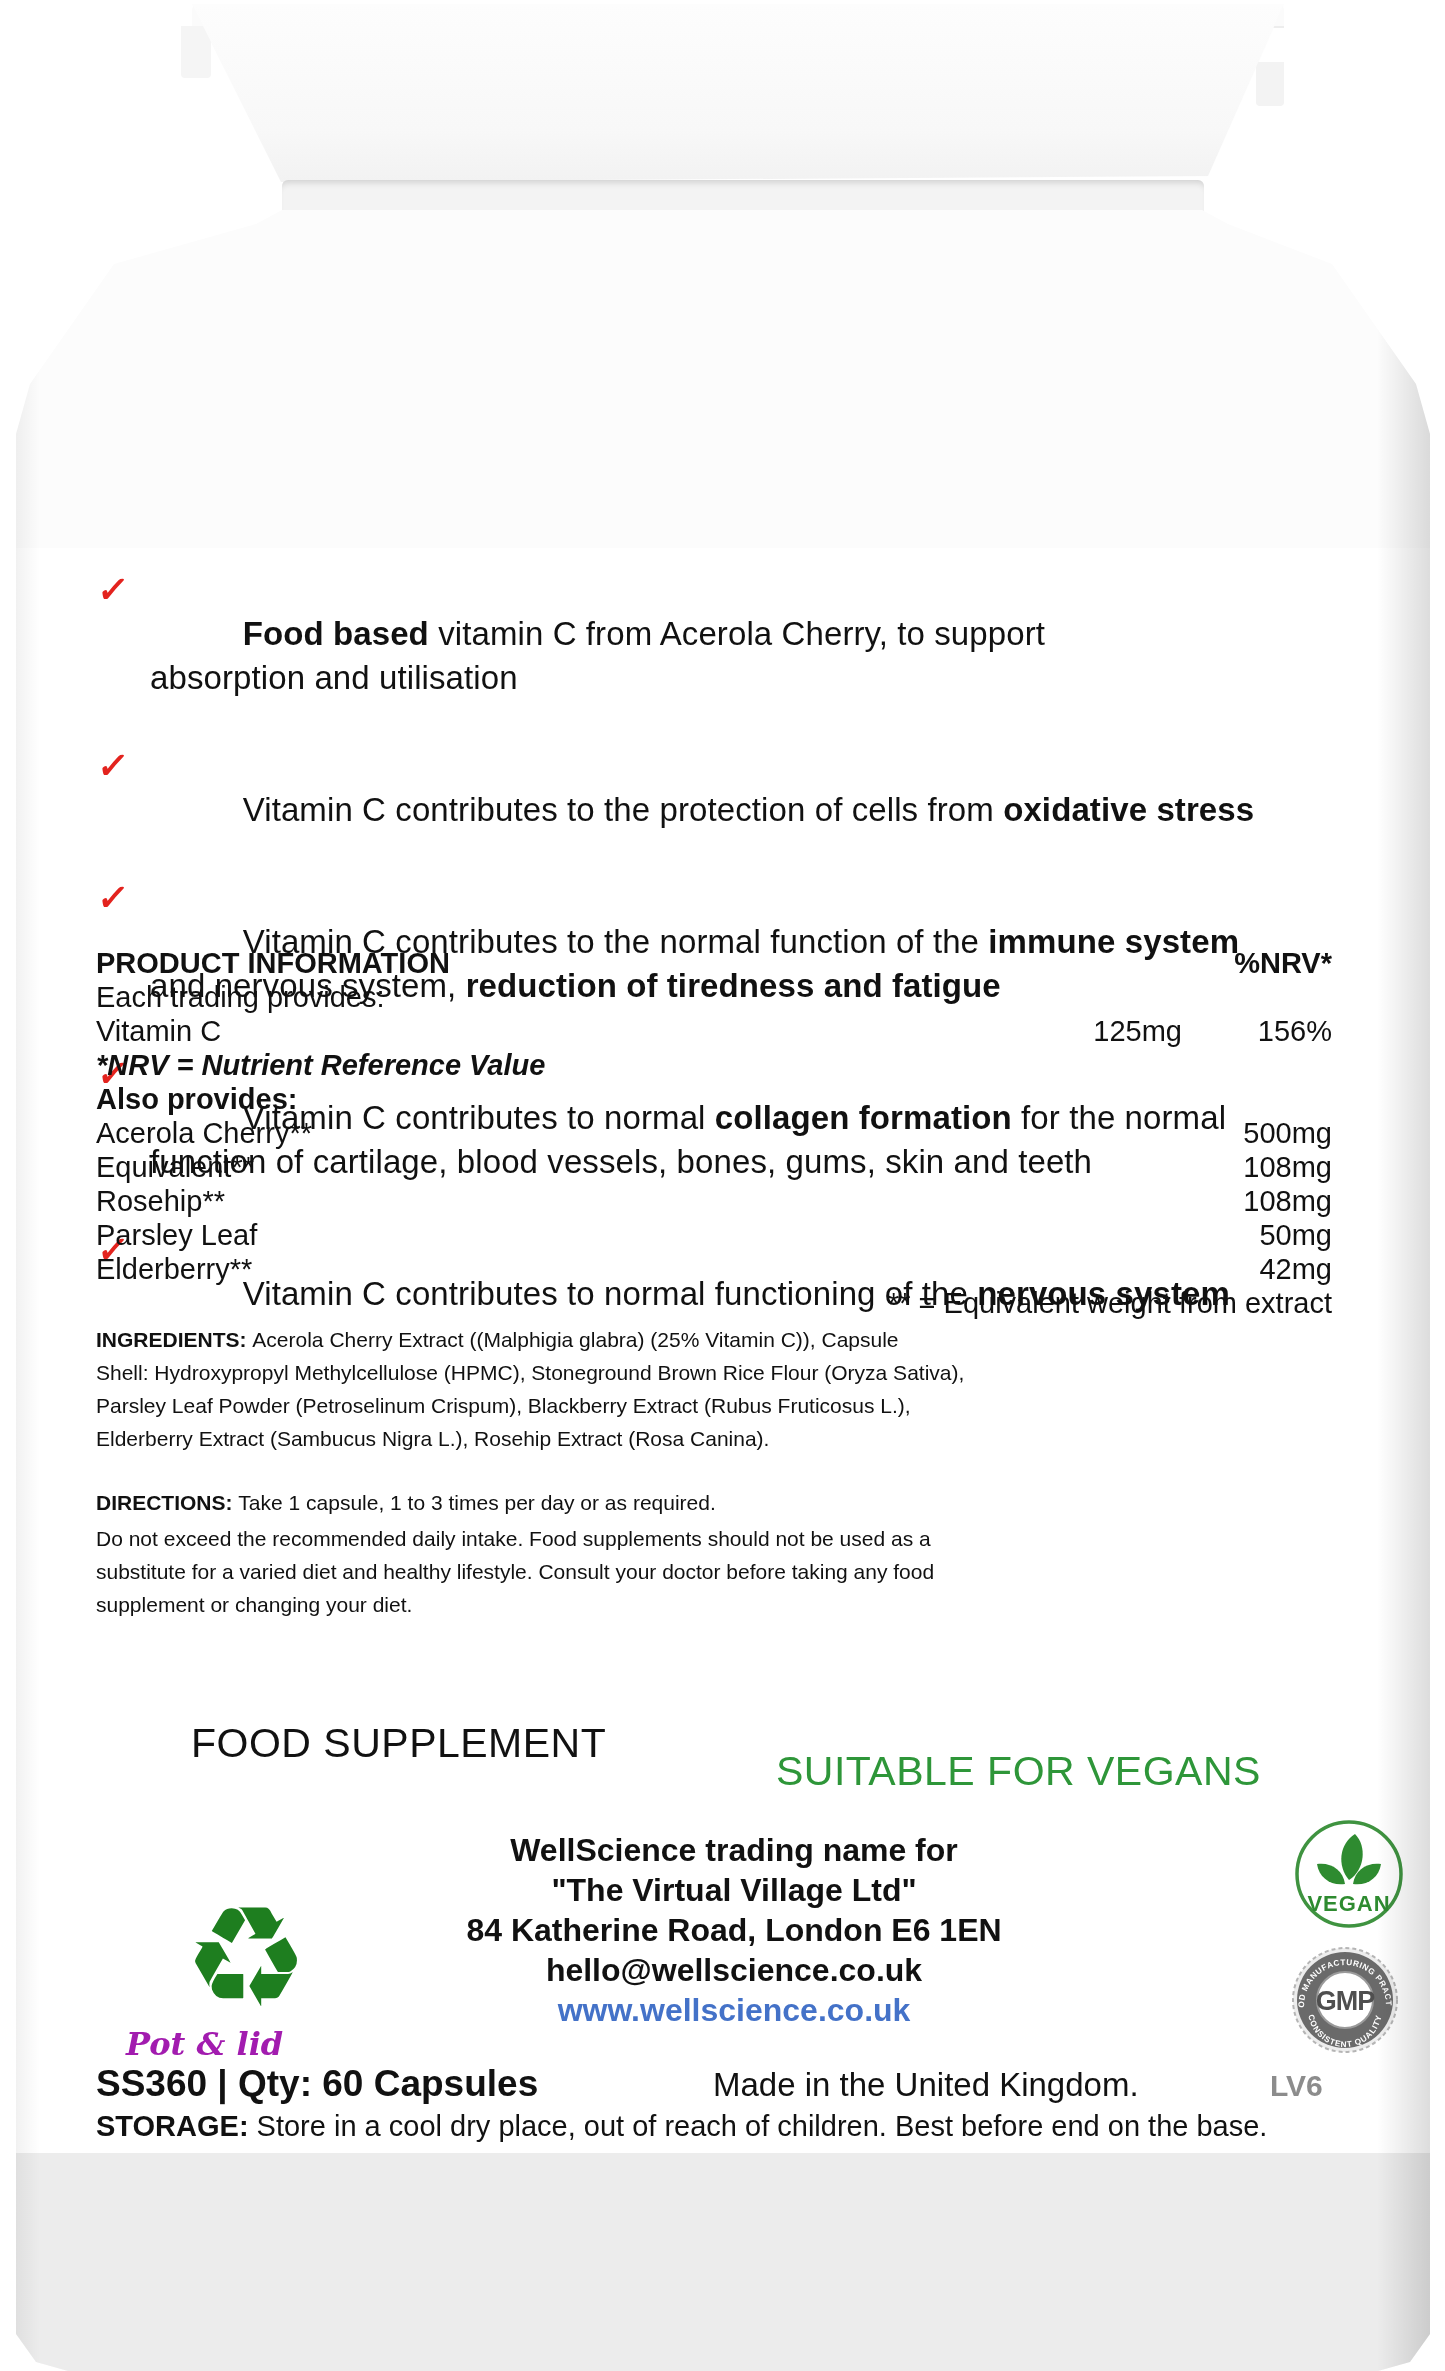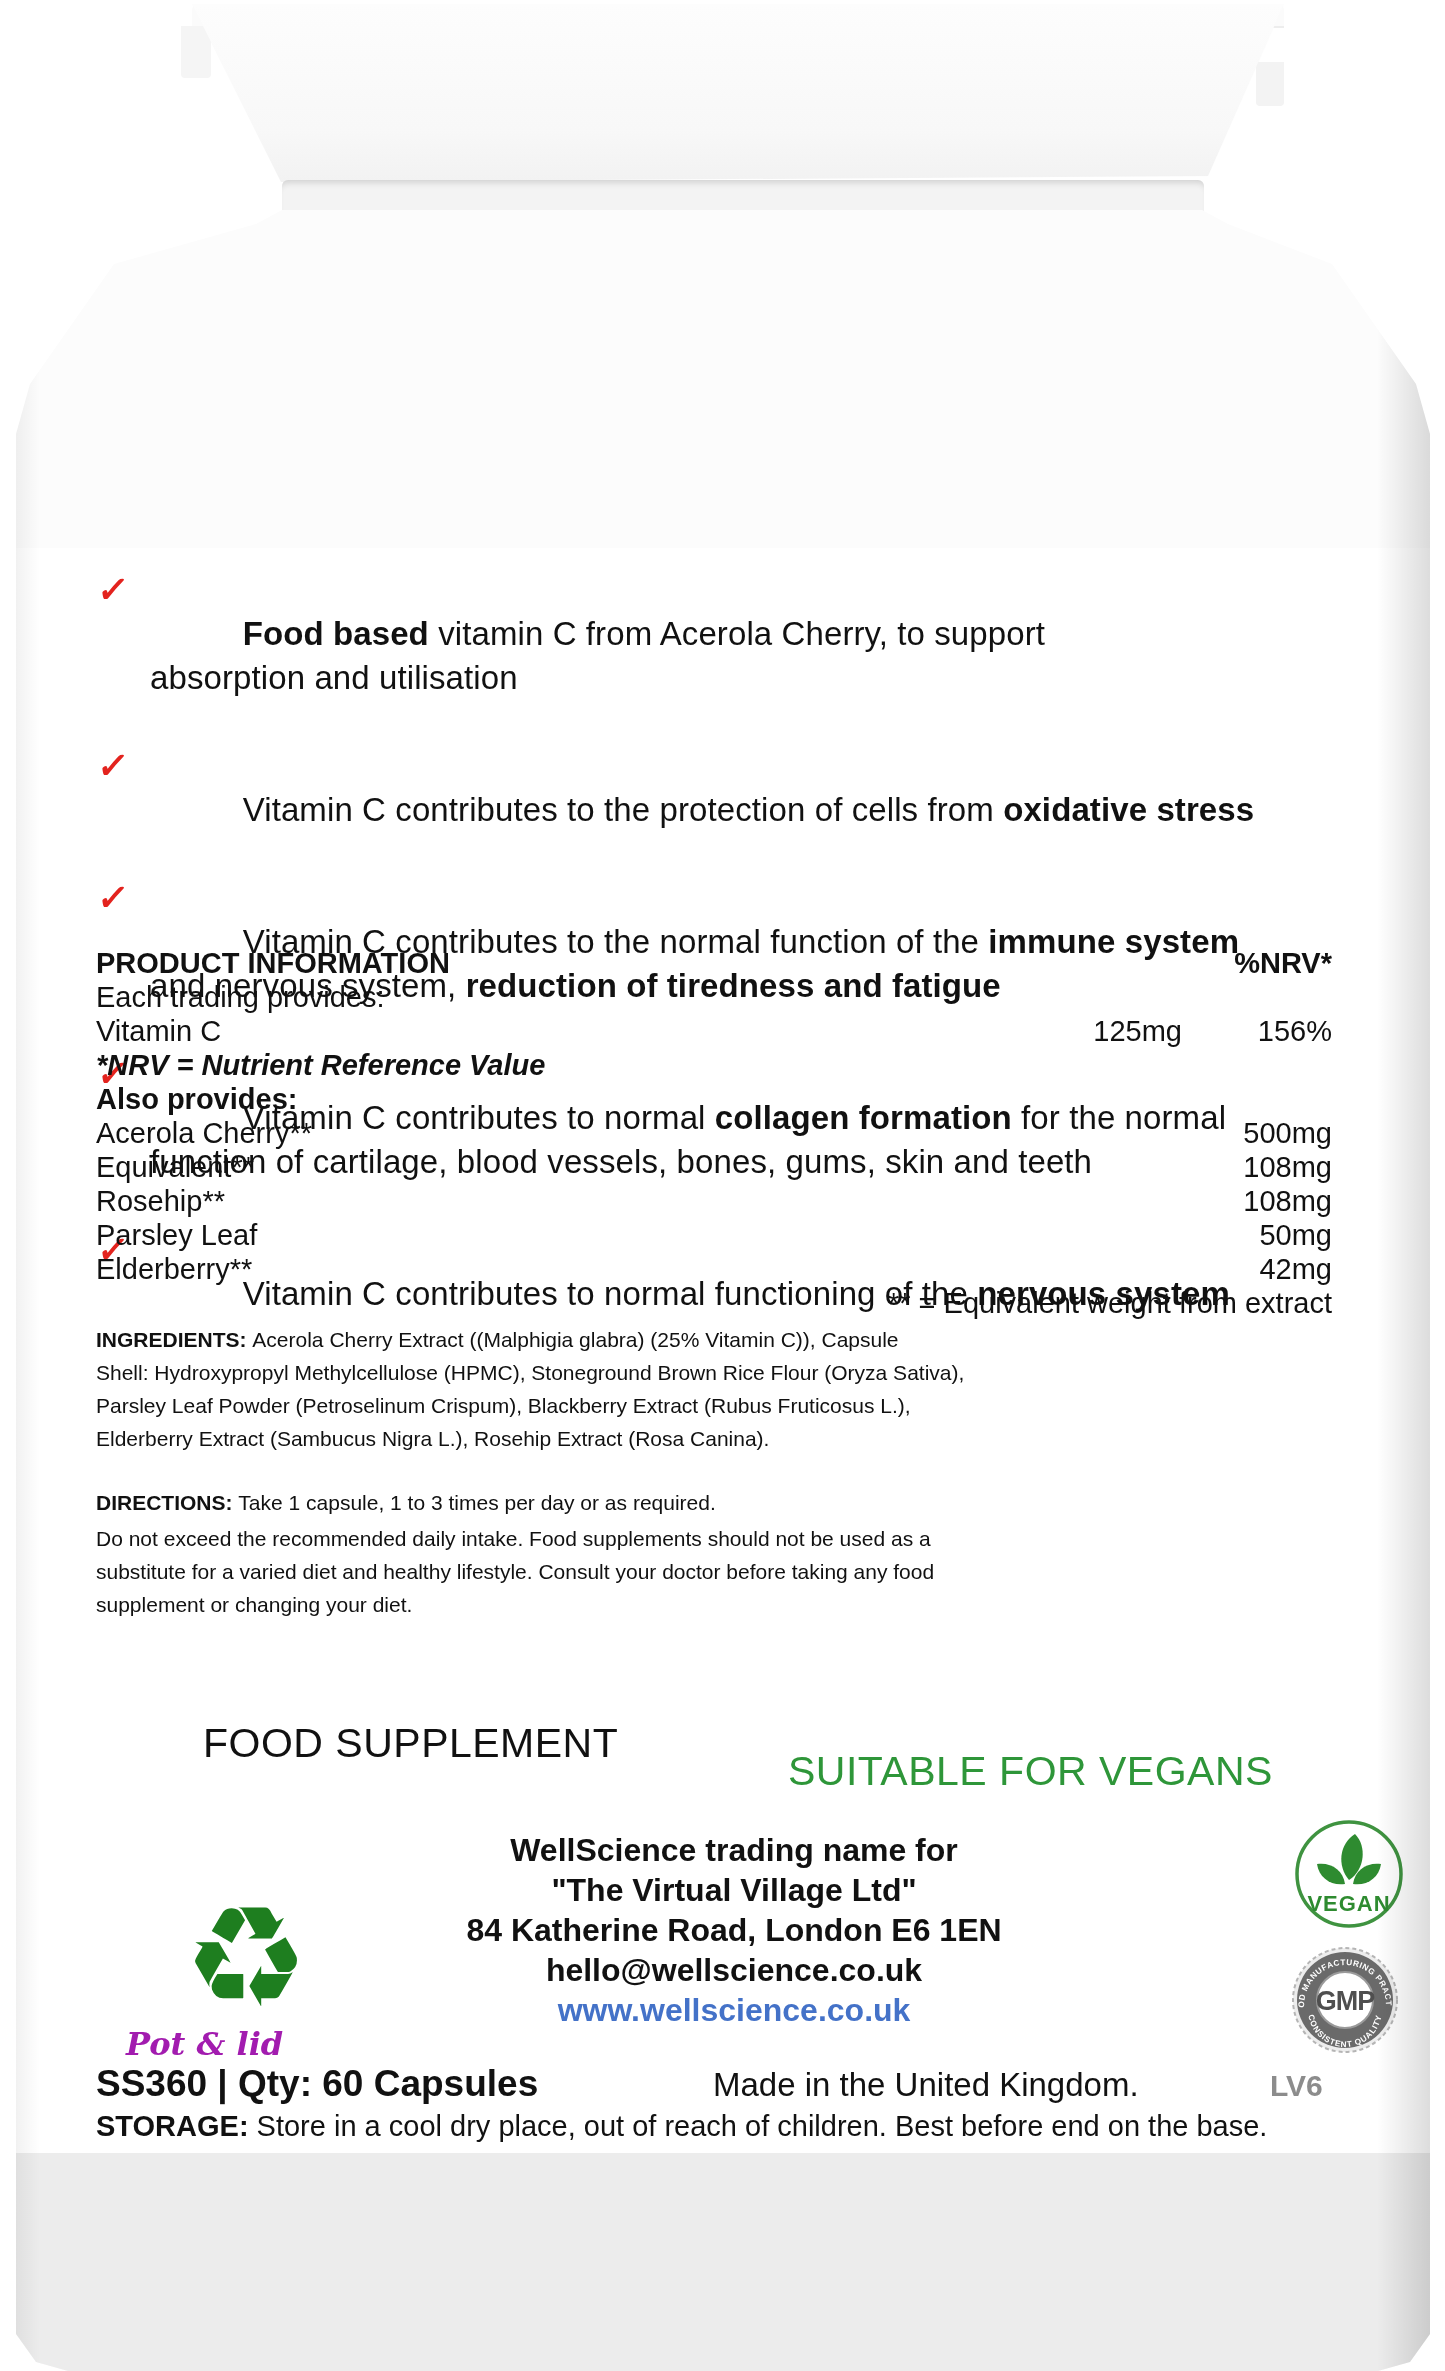--- a/index.html
+++ b/index.html
@@ -53,21 +53,21 @@
   .right{text-align:right;}
 
   
   .para{position:absolute;left:0;width:1236px;font-size:21px;line-height:33px;
     white-space:pre-wrap;margin:0;}
   .ingredients{top:775px;}
   .directions{top:938px;}
   .directions-extra{top:974px;}
 
   
-  .fs-row{position:absolute;left:12px;top:1172px;width:1250px;height:50px;font-size:41px;}
+  .fs-row{position:absolute;left:0;top:1172px;width:1250px;height:50px;font-size:41px;}
   .fs-left{position:absolute;left:95px;top:0;letter-spacing:.5px;}
   .fs-right{position:absolute;left:680px;top:0;color:#2e9639;letter-spacing:.5px;margin-top:28px;}
 
   
   .company{position:absolute;left:20px;top:1282px;width:1236px;text-align:center;
     font-size:32px;line-height:40px;font-weight:bold;}
   .company .web{color:#4472c8;}
 
   
   .recycle{position:absolute;left:20px;top:1345px;width:260px;text-align:center;}

